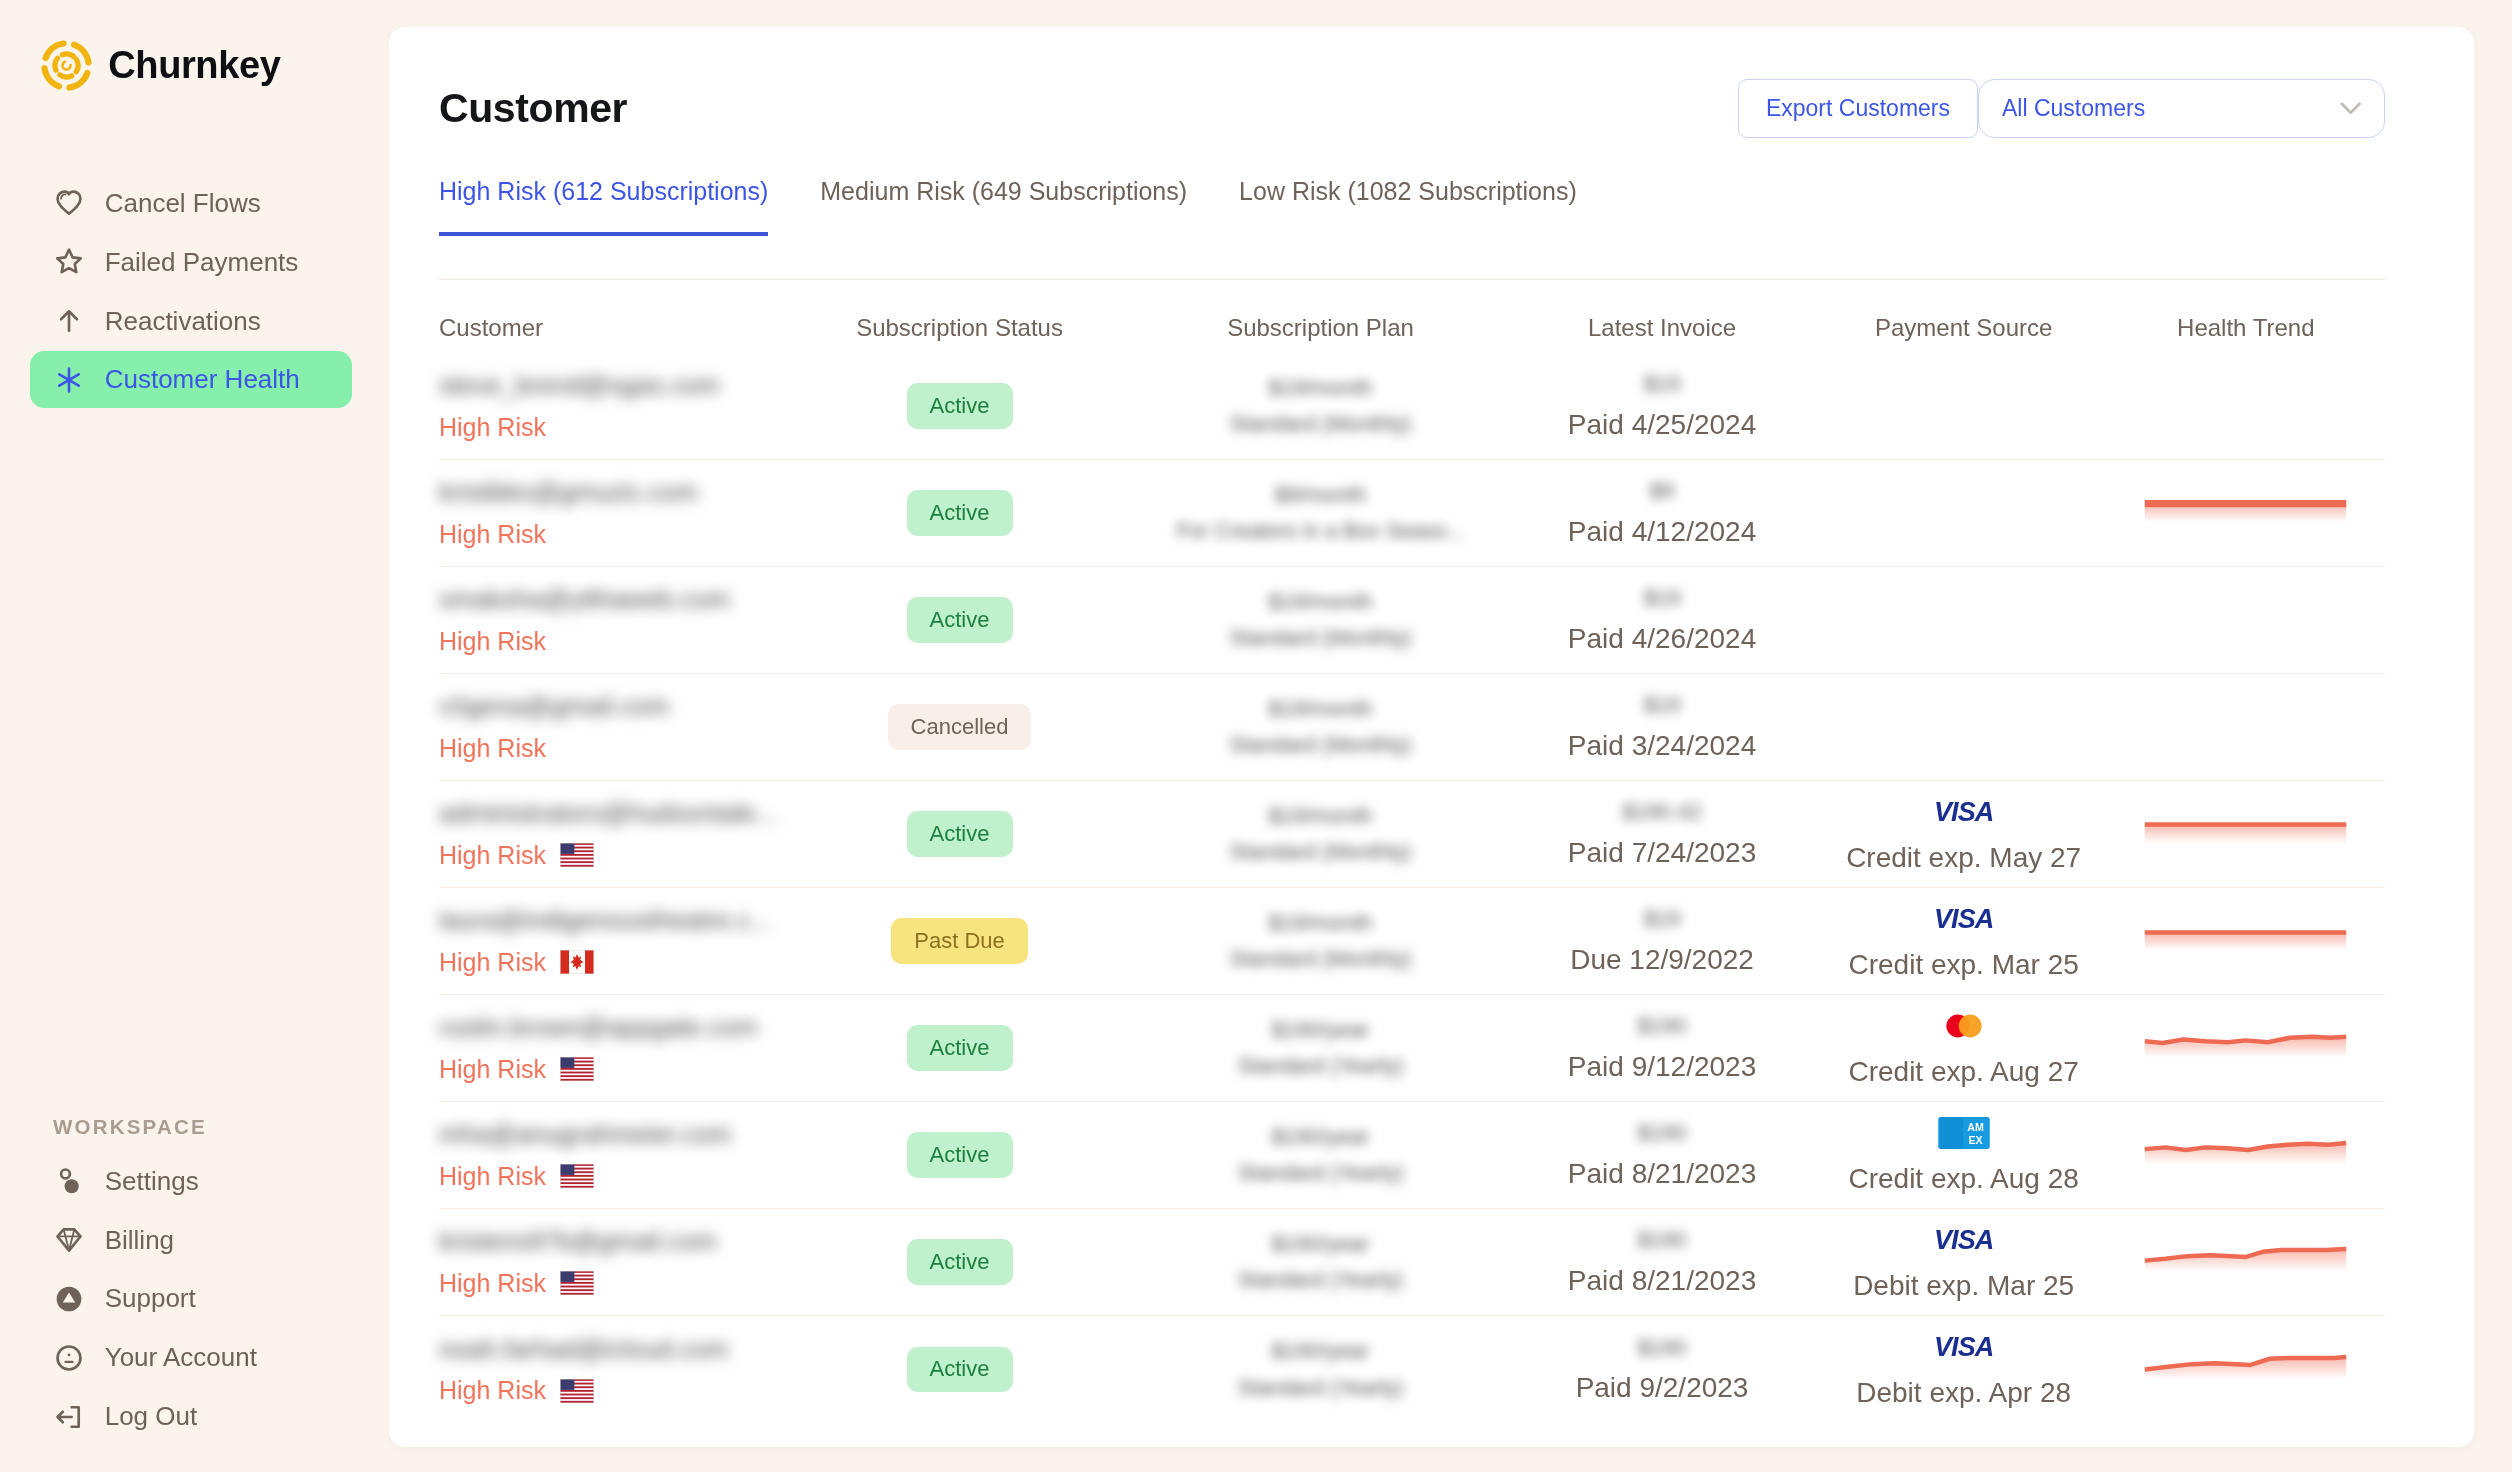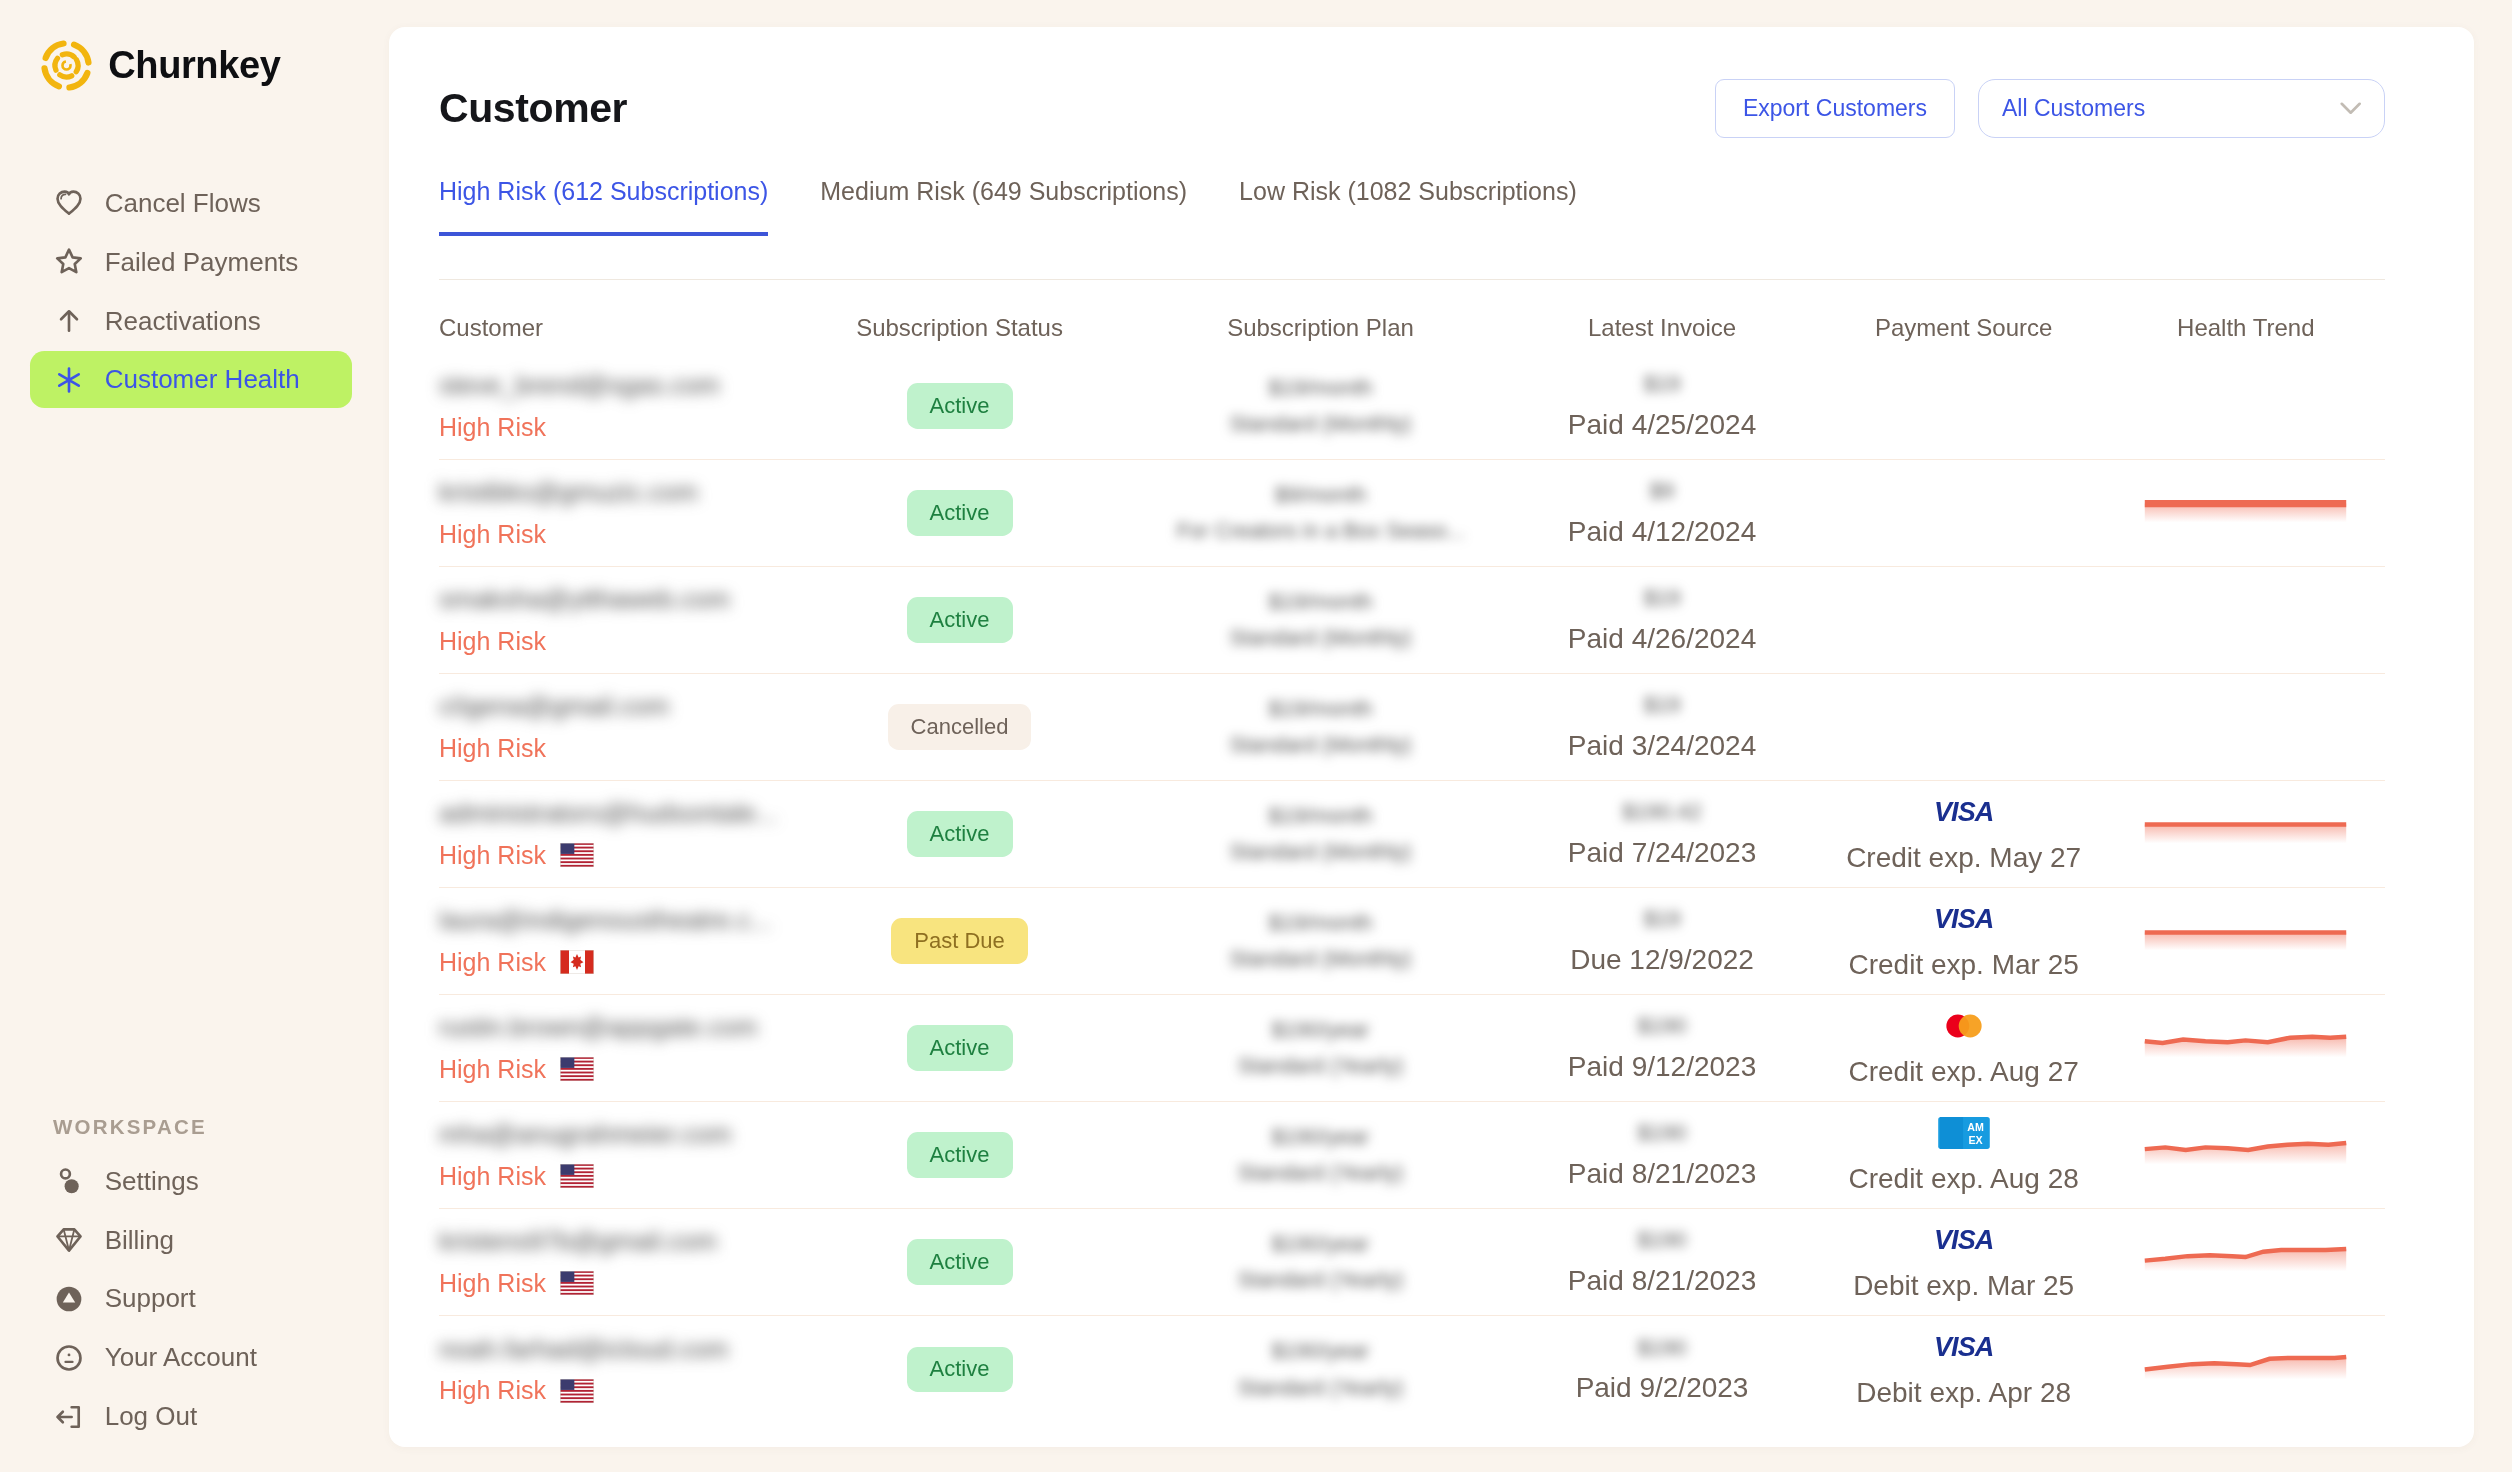--- a/index.html
+++ b/index.html
@@ -22,40 +22,40 @@
   .logo-mark { width:55px; height:55px; flex:0 0 auto; }
   .logo-text { font-size:38px; font-weight:700; color:#0E0F12; letter-spacing:-0.4px; }
 
   .nav { margin-top:82px; display:flex; flex-direction:column; gap:1.8px; }
   .nav-item {
     height:57px; display:flex; align-items:center; gap:19.7px;
     padding:0 23px; border-radius:14.3px;
     color:#6E6259; font-size:26px; font-weight:500; cursor:pointer;
     white-space:nowrap;
   }
-  .nav-item.active { background:#bef264; color:#3C55E6; }
+  .nav-item.active { background:#86efac; color:#3C55E6; }
   .nicon { width:32px; height:32px; display:inline-flex; align-items:center; justify-content:center; flex:0 0 auto; }
   .nicon svg { width:30px; height:30px; }
 
   .workspace { margin-top:auto; }
   .ws-heading {
     font-size:20.5px; font-weight:700; letter-spacing:2.2px;
     color:#A99D91; padding-left:23px; margin-bottom:14.3px;
   }
 
   
   .card {
     position:absolute; left:389px; top:27px; right:38px; bottom:25px;
     background:#FFFFFF; border-radius:16px;
     box-shadow:0 1.8px 9px rgba(90,70,50,0.04);
     padding:52px 89px 0 50px;
   }
   .card-header { display:flex; align-items:center; justify-content:space-between; }
   .page-title { font-size:41px; font-weight:700; color:#15161A; letter-spacing:-0.4px; }
-  .header-actions { display:flex; gap:23px; }
+  .header-actions { display:flex; }
   .btn-export {
     height:59px; padding:0 27px; background:#fff;
     border:1.8px solid #C9D2F6; border-radius:9px;
     color:#3C55E6; font-size:23px; font-weight:500;
     font-family:"Liberation Sans", sans-serif; cursor:pointer;
   }
   .dd-customers {
     width:407px; height:59px; background:#fff;
     border:1.8px solid #C9D2F6; border-radius:17px;
     display:flex; align-items:center; justify-content:space-between;

